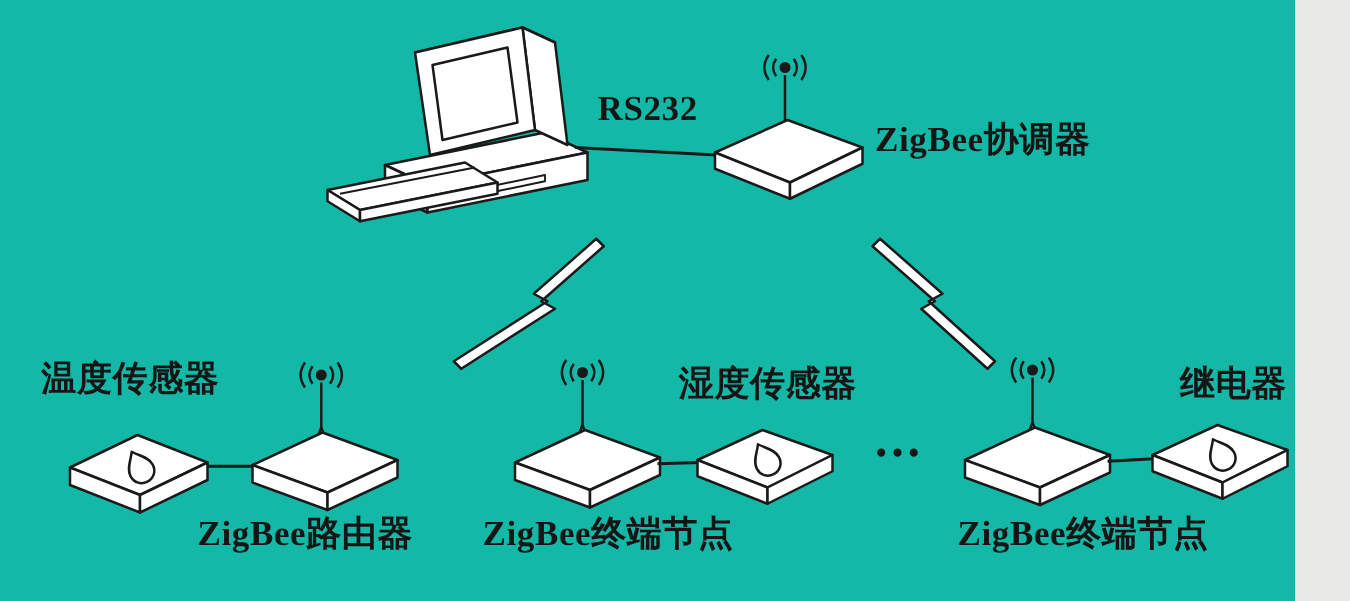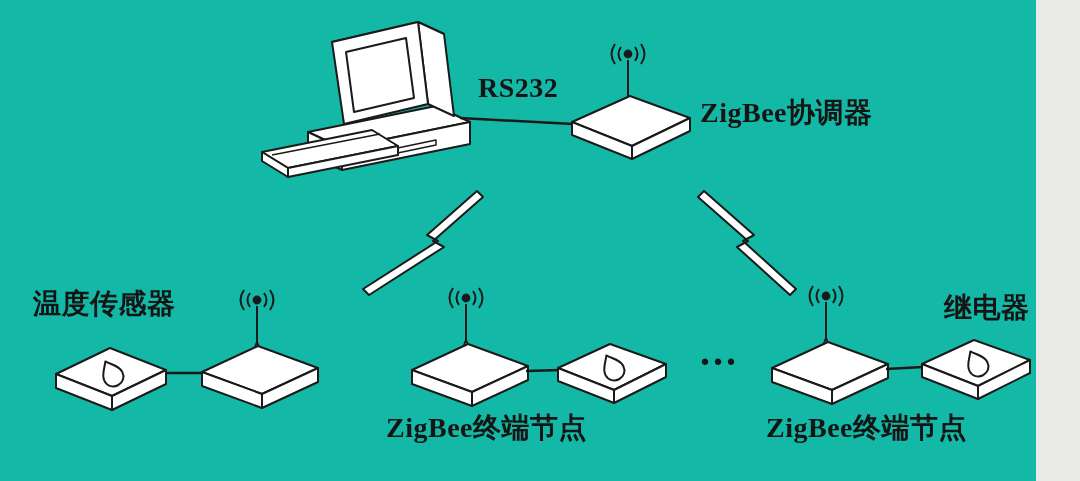--- a/index.html
+++ b/index.html
@@ -123,21 +123,23 @@
       <use href="#drop-def" transform="translate(976,362) rotate(-28)"></use>
     </g>
   </svg>
 
   <div class="lbl" style="left:478px;top:74px;">RS232</div>
 
   <div class="lbl" style="left:33px;top:290px;">温度传感器</div>
 
   <div class="lbl" style="left:700px;top:99px;">ZigBee协调器</div>
 
+  <div class="lbl" style="left:158px;top:414px;">ZigBee路由器</div>
 
+  <div class="lbl" style="left:543px;top:294px;">湿度传感器</div>
 
   <div class="lbl" style="left:386px;top:414px;">ZigBee终端节点</div>
 
   <div class="lbl big-dots" style="left:700px;top:332px;">...</div>
 
   <div class="lbl" style="left:944px;top:294px;text-align:right;">继电器</div>
 
   <div class="lbl" style="left:766px;top:414px;">ZigBee终端节点</div>
 
 </div>

